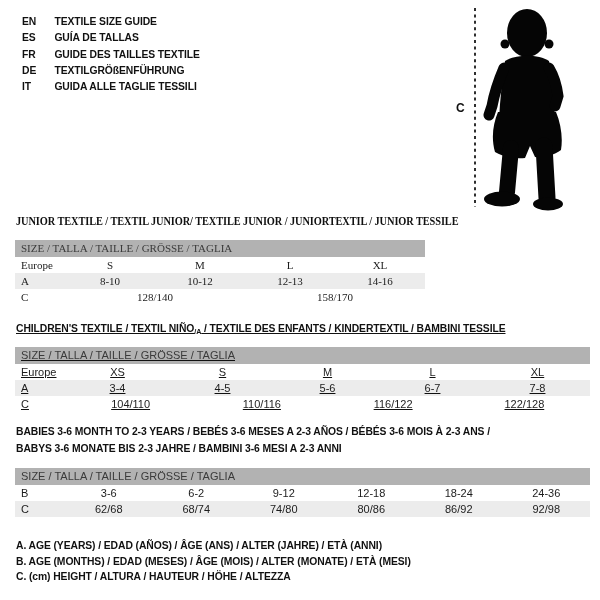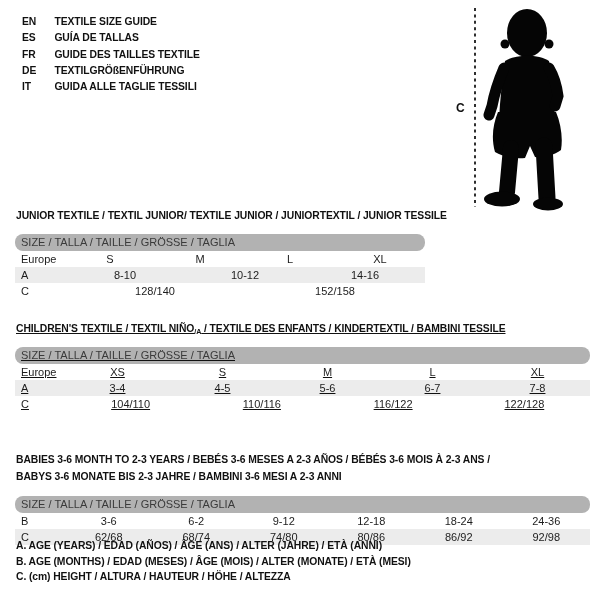--- a/index.html
+++ b/index.html
@@ -16,29 +16,29 @@
 
   
   .figure{position:absolute;top:0;left:445px;width:155px;height:215px;}
   .c-label{position:absolute;left:11px;top:101px;font-weight:700;font-size:12px;}
 
   
   .section{position:absolute;left:16px;}
   .heading{font-weight:700;font-size:11.5px;line-height:13px;letter-spacing:-0.1px;}
   .section-babies .heading{line-height:17px;}
   .subscript{font-size:8px;position:relative;top:2px;}
-  .section-junior{top:209px;}
+  .section-junior{top:215px;font-family:Liberation Serif, serif;}
   .section-children{top:322px;text-decoration:underline;}
-  .section-babies{top:451px;}
+  .section-babies{top:423px;}
 
   .tbl{margin-left:-1px;}
   .section-junior .tbl{margin-top:12px;width:410px;}
   .section-children .tbl{margin-top:11px;width:575px;}
   .section-babies .tbl{margin-top:11px;width:575px;}
-  .tbl-header{height:17px;line-height:17px;background:var(--bar,#b2b2b2);color:#3a3a3a;font-size:11px;padding-left:6px;border-radius:8px;}
+  .tbl-header{height:17px;line-height:17px;background:var(--bar,#b2b2b2);color:#3a3a3a;font-size:11px;padding-left:6px;}
   .trow{display:flex;height:16px;line-height:16px;font-size:11px;color:#1c1c1c;justify-content:center;}
   .trow .rlabel{width:50px;padding-left:6px;box-sizing:border-box;}
   .trow .cell{flex:1;text-align:center;}
   .tbl-body .trow:nth-child(2){background:var(--alt,#ececec);}
 
   
   .footnotes{position:absolute;left:16px;top:538px;font-weight:700;font-size:11.5px;line-height:15.6px;letter-spacing:-0.1px;}
 </style>
 </head>
 <body>
@@ -99,26 +99,27 @@
             <span class="rlabel">Europe</span>
             <span class="cell">S</span>
             <span class="cell">M</span>
             <span class="cell">L</span>
             <span class="cell">XL</span>
           </div>
           <div class="trow">
             <span class="rlabel">A</span>
             <span class="cell">8-10</span>
             <span class="cell">10-12</span>
+            <span class="cell">12-13</span>
             <span class="cell">14-16</span>
           </div>
           <div class="trow">
             <span class="rlabel">C</span>
             <span class="cell">128/140</span>
-            <span class="cell">152/158</span>
+            <span class="cell">158/170</span>
           </div>
         </div>
     </div>
   </div>
 
   <div class="section section-children">
     <div class="heading condensed">
         <div><span>CHILDREN'S TEXTILE / TEXTIL NIÑO</span><span class="subscript">/A</span><span> / TEXTILE DES ENFANTS / KINDERTEXTIL / BAMBINI TESSILE</span></div>
       </div>
     <div class="tbl">

